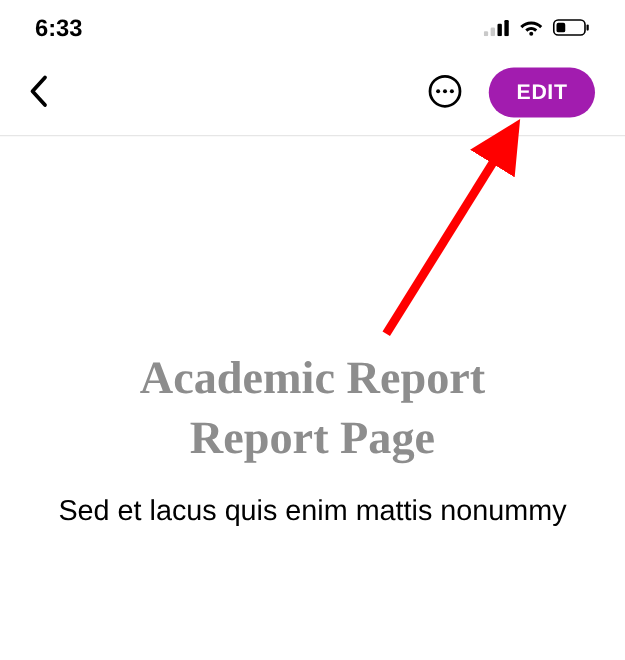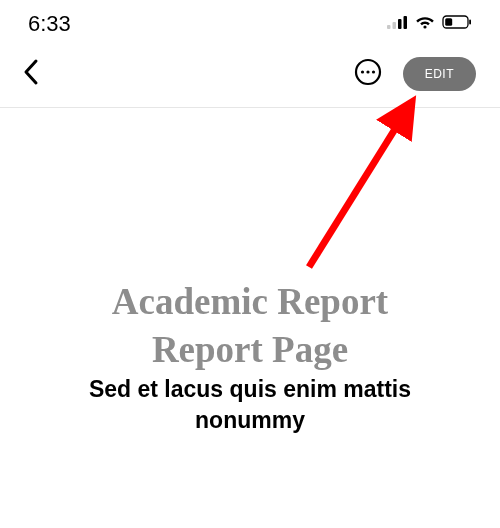--- a/index.html
+++ b/index.html
@@ -16,22 +16,22 @@
       overflow: hidden;
     }
     .status-bar {
       display: flex;
       justify-content: space-between;
       align-items: center;
       padding: 12px 28px 6px 28px;
       height: 42px;
     }
     .status-time {
-      font-size: 22px;
-      font-weight: 400;
+      font-size: 19px;
+      font-weight: 700;
       color: #000;
     }
     .status-icons {
       display: flex;
       align-items: center;
       gap: 7px;
     }
     .nav-bar {
       display: flex;
       align-items: center;
@@ -57,45 +57,46 @@
     .more-btn {
       background: none;
       border: none;
       cursor: pointer;
       padding: 2px;
       display: flex;
       align-items: center;
       justify-content: center;
     }
     .edit-btn {
-      background: #737373;
+      background: #a21caf;
       color: #fff;
       border: none;
       border-radius: 999px;
       padding: 10px 22px;
-      font-size: 12px;
-      font-weight: 400;
+      font-size: 17px;
+      font-weight: 700;
       letter-spacing: 0.5px;
       cursor: pointer;
     }
     .content {
       padding-top: 170px;
       text-align: center;
     }
     .doc-title {
       font-family: Georgia, "Times New Roman", serif;
       font-size: 37px;
       font-weight: 700;
       color: #8d8d8d;
       line-height: 1.3;
+      margin-bottom: 18px;
     }
     .doc-subtitle {
       font-family: -apple-system, Helvetica, Arial, sans-serif;
       font-size: 23px;
-      font-weight: 700;
+      font-weight: 400;
       color: #000;
       line-height: 1.35;
       padding: 0 40px;
     }
     .annotation-arrow {
       position: absolute;
       pointer-events: none;
     }
   </style>
 </head>

